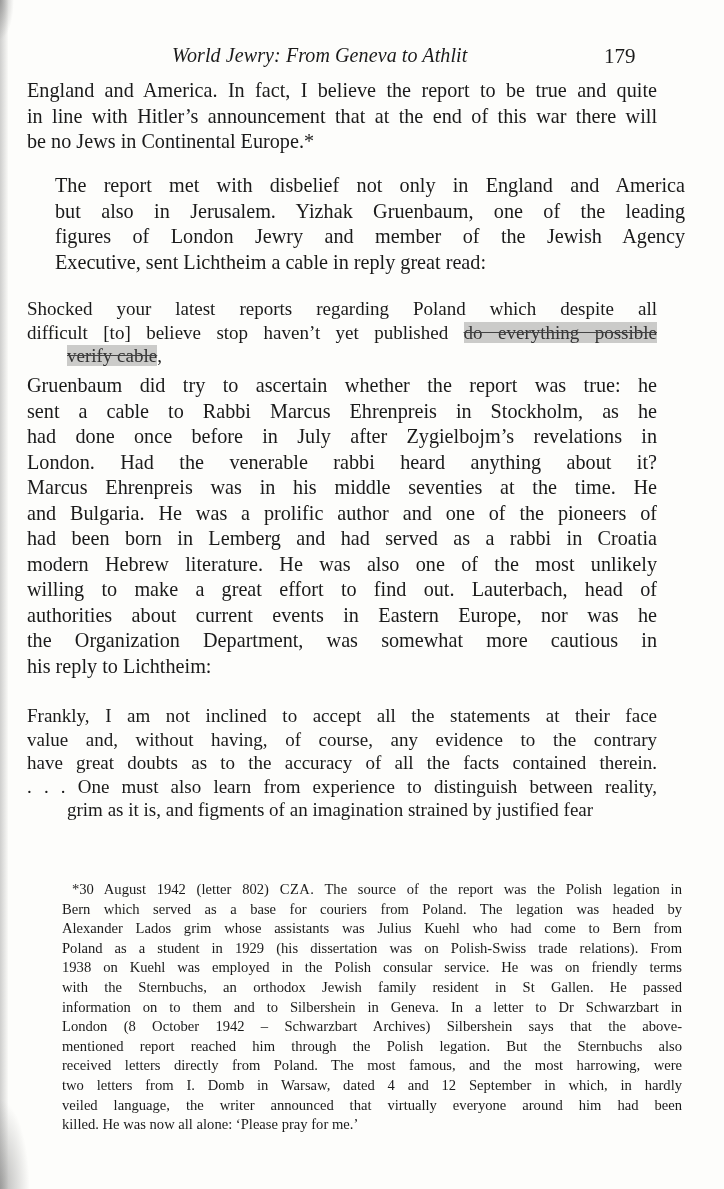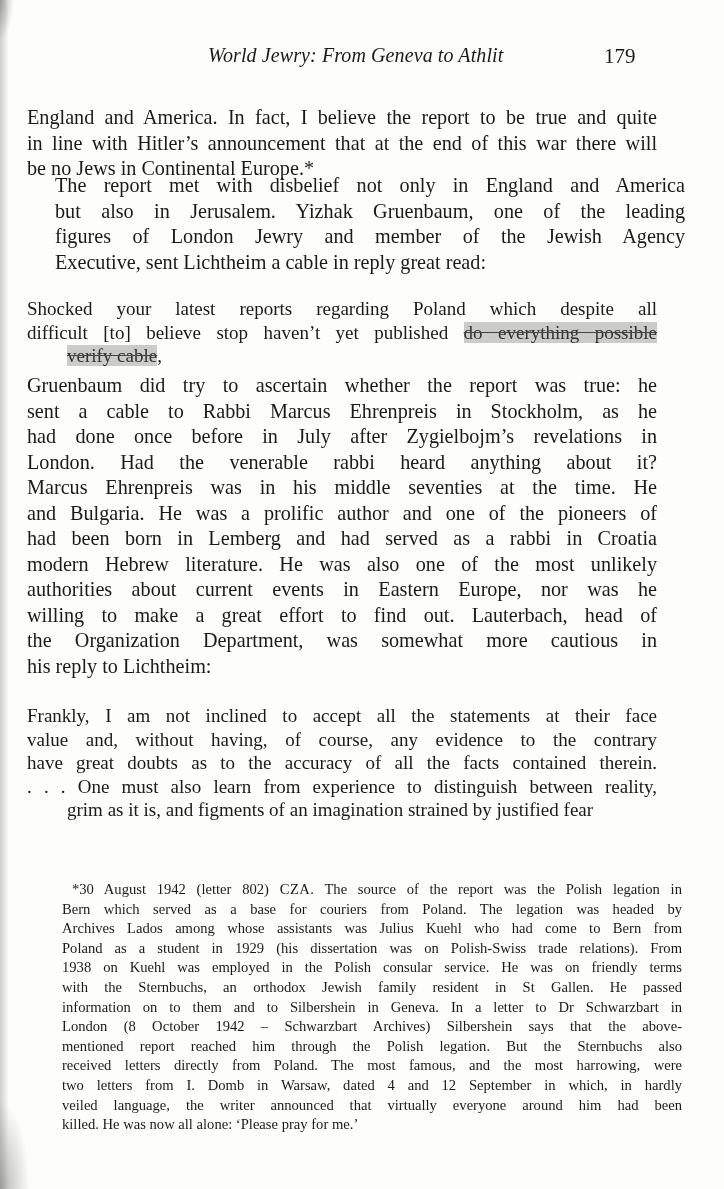--- a/index.html
+++ b/index.html
@@ -17,21 +17,21 @@
   .edge-corner-top {
     position: absolute; left: 0; top: 0; width: 14px; height: 40px;
     background: radial-gradient(ellipse at left top, rgba(90,90,90,0.45), rgba(255,255,255,0) 70%);
   }
   .edge-corner-bottom {
     position: absolute; left: 0; bottom: 0; width: 30px; height: 90px;
     background: radial-gradient(ellipse at left bottom, rgba(90,90,90,0.45), rgba(255,255,255,0) 70%);
   }
   .running-head {
     position: absolute; top: 44px; left: 172px;
-    font-style: italic; font-size: 20px; letter-spacing: 0.1px; margin-left: 36px;
+    font-style: italic; font-size: 20px; letter-spacing: 0.1px;
   }
   .page-number {
     position: absolute; top: 44px; left: 604px;
     font-size: 21px;
   }
   .text-block {
     position: absolute; left: 27px; width: 630px;
     font-size: 20.2px; line-height: 25.5px;
     text-align: justify;
   }
@@ -62,21 +62,21 @@
 </head>
 <body>
 
 <div class="edge-left"></div>
 <div class="edge-corner-top"></div>
 <div class="edge-corner-bottom"></div>
 
 <div class="running-head">World Jewry: From Geneva to Athlit</div>
 <div class="page-number">179</div>
 
-<div class="text-block" style="top:78px;margin-top:27px;">
+<div class="text-block" style="top:78px;">
   <span class="line">England and America. In fact, I believe the report to be true and quite</span>
   <span class="line">in line with Hitler’s announcement that at the end of this war there will</span>
   <span class="line last">be no Jews in Continental Europe.*</span>
 </div>
 
 <div class="text-block" style="top:173px;margin-left:28px;">
   <span class="line">The report met with disbelief not only in England and America</span>
   <span class="line">but also in Jerusalem. Yizhak Gruenbaum, one of the leading</span>
   <span class="line">figures of London Jewry and member of the Jewish Agency</span>
   <span class="line last">Executive, sent Lichtheim a cable in reply great read:</span>
@@ -90,38 +90,38 @@
 
 <div class="text-block" style="top:373px;">
   <span class="line">Gruenbaum did try to ascertain whether the report was true: he</span>
   <span class="line">sent a cable to Rabbi Marcus Ehrenpreis in Stockholm, as he</span>
   <span class="line">had done once before in July after Zygielbojm’s revelations in</span>
   <span class="line">London. Had the venerable rabbi heard anything about it?</span>
   <span class="line">Marcus Ehrenpreis was in his middle seventies at the time. He</span>
   <span class="line">and Bulgaria. He was a prolific author and one of the pioneers of</span>
   <span class="line">had been born in Lemberg and had served as a rabbi in Croatia</span>
   <span class="line">modern Hebrew literature. He was also one of the most unlikely</span>
+  <span class="line">willing to make a great effort to find out. Lauterbach, head of</span>
   <span class="line">authorities about current events in Eastern Europe, nor was he</span>
-  <span class="line">willing to make a great effort to find out. Lauterbach, head of</span>
   <span class="line">the Organization Department, was somewhat more cautious in</span>
   <span class="line last">his reply to Lichtheim:</span>
 </div>
 
 <div class="quote-block" style="top:704px;">
   <span class="line">Frankly, I am not inclined to accept all the statements at their face</span>
   <span class="line">value and, without having, of course, any evidence to the contrary</span>
   <span class="line">have great doubts as to the accuracy of all the facts contained therein.</span>
   <span class="line">. . . One must also learn from experience to distinguish between reality,</span>
   <span class="line last">grim as it is, and figments of an imagination strained by justified fear</span>
 </div>
 
 <div class="footnote" style="top:880px;margin-left:19px;">
   <span class="line first" style="padding-left:10px;"><span>*30 August 1942 (letter 802) </span><span class="sc">CZA</span><span>. The source of the report was the Polish legation in</span></span>
   <span class="line">Bern which served as a base for couriers from Poland. The legation was headed by</span>
-  <span class="line">Archives Lados among whose assistants was Julius Kuehl who had come to Bern from</span>
+  <span class="line">Alexander Lados grim whose assistants was Julius Kuehl who had come to Bern from</span>
   <span class="line">Poland as a student in 1929 (his dissertation was on Polish-Swiss trade relations). From</span>
   <span class="line">1938 on Kuehl was employed in the Polish consular service. He was on friendly terms</span>
   <span class="line">with the Sternbuchs, an orthodox Jewish family resident in St Gallen. He passed</span>
   <span class="line">information on to them and to Silbershein in Geneva. In a letter to Dr Schwarzbart in</span>
   <span class="line">London (8 October 1942 – Schwarzbart Archives) Silbershein says that the above-</span>
   <span class="line">mentioned report reached him through the Polish legation. But the Sternbuchs also</span>
   <span class="line">received letters directly from Poland. The most famous, and the most harrowing, were</span>
   <span class="line">two letters from I. Domb in Warsaw, dated 4 and 12 September in which, in hardly</span>
   <span class="line">veiled language, the writer announced that virtually everyone around him had been</span>
   <span class="line last">killed. He was now all alone: ‘Please pray for me.’</span>

